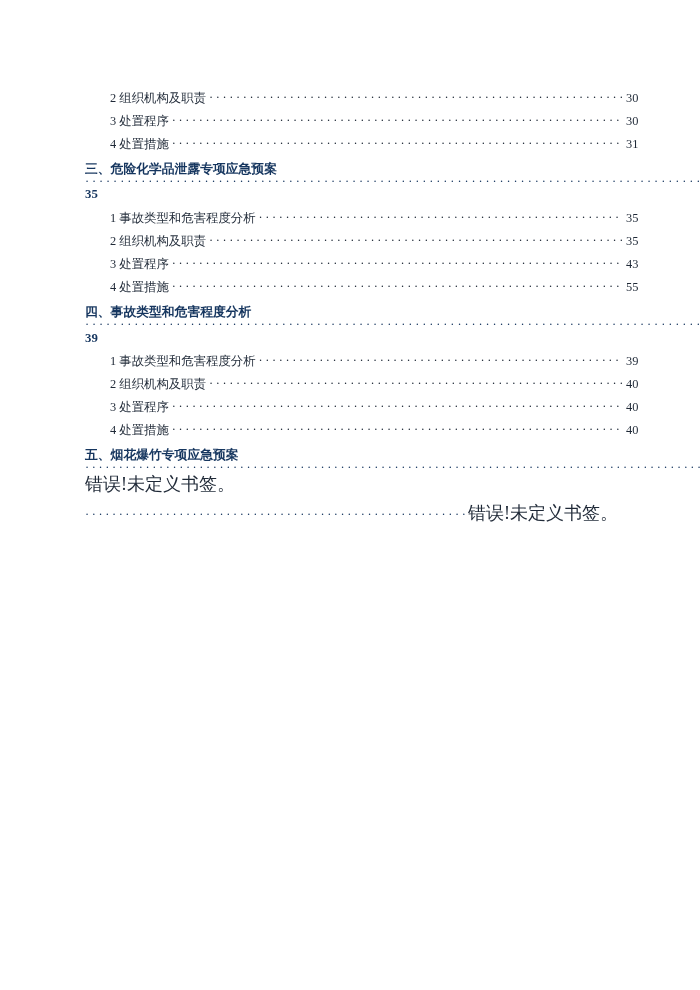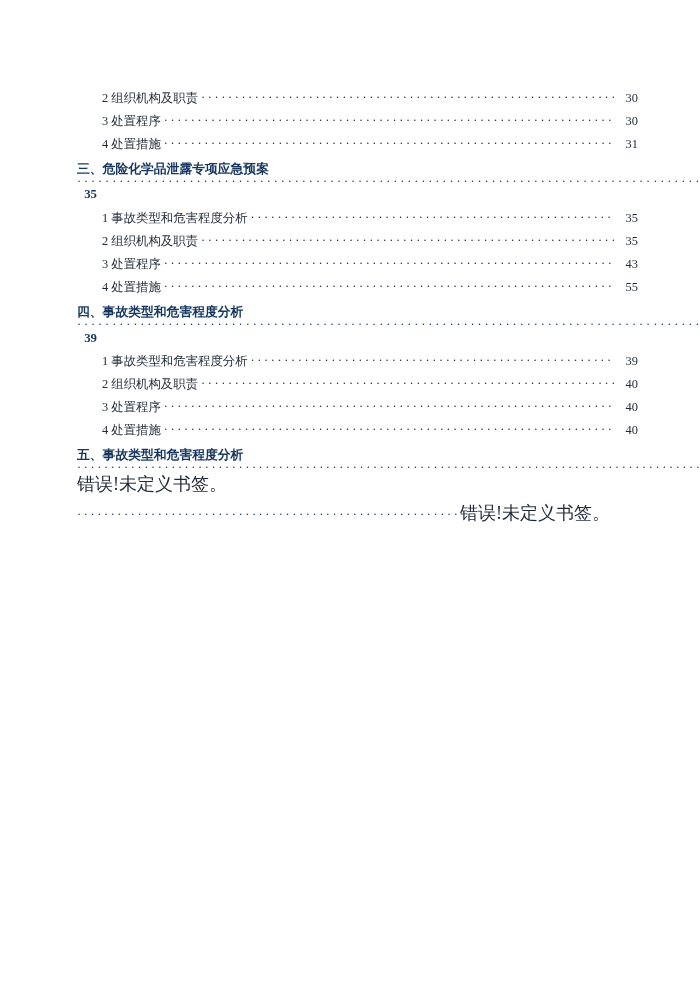--- a/index.html
+++ b/index.html
@@ -18,21 +18,21 @@
   .page {
     position: absolute;
     left: 0;
     top: 0;
     width: 700px;
     height: 990px;
     background: #ffffff;
   }
   .toc {
     position: absolute;
-    left: 74px;
+    left: 82px;
     top: 92px;
     width: 536px;
   }
   .toc-row {
     display: flex;
     align-items: baseline;
     width: 100%;
     white-space: nowrap;
     line-height: 1.0;
     margin-bottom: 10.5px;
@@ -49,21 +49,21 @@
     font-size: 12.4px;
     letter-spacing: 2.6px;
     color: #1f2937;
     position: relative;
     top: -1px;
   }
   .toc-page {
     flex: 0 0 auto;
     font-size: 12.4px;
     color: #1f2937;
-    text-align: right;
+    text-align: left;
     min-width: 20px;
   }
   
   .lvl1 {
     margin-bottom: 11px;
   }
   .lvl1 .toc-title,
   .lvl1 .toc-page {
     font-weight: bold;
     color: #16365f;
@@ -163,21 +163,21 @@
         <span class="toc-title">3 处置程序</span>
         <span class="toc-dots">············································································································</span>
         <span class="toc-page">40</span>
       </div>
       <div class="toc-row lvl2">
         <span class="toc-title">4 处置措施</span>
         <span class="toc-dots">············································································································</span>
         <span class="toc-page">40</span>
       </div>
       <div class="toc-row lvl1 err gap-top">
-        <span class="toc-title">五、事故类型和危害程度分析</span>
+        <span class="toc-title">五、烟花爆竹专项应急预案</span>
         <span class="toc-dots">············································································································</span>
         <span class="toc-page">错误!未定义书签。</span>
       </div>
       <div class="toc-row lvl1 err gap-small">
         <span class="toc-dots">············································································································</span>
         <span class="toc-page">错误!未定义书签。</span>
       </div>
     </div>
 </div>
 

